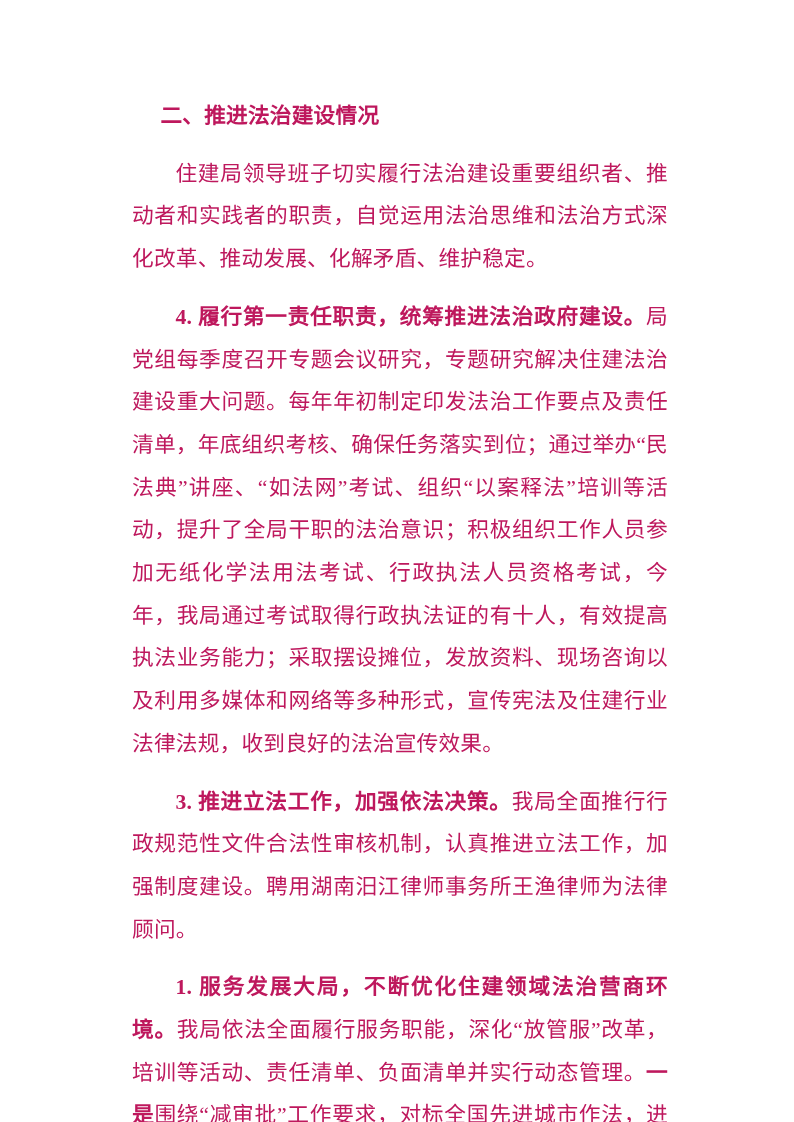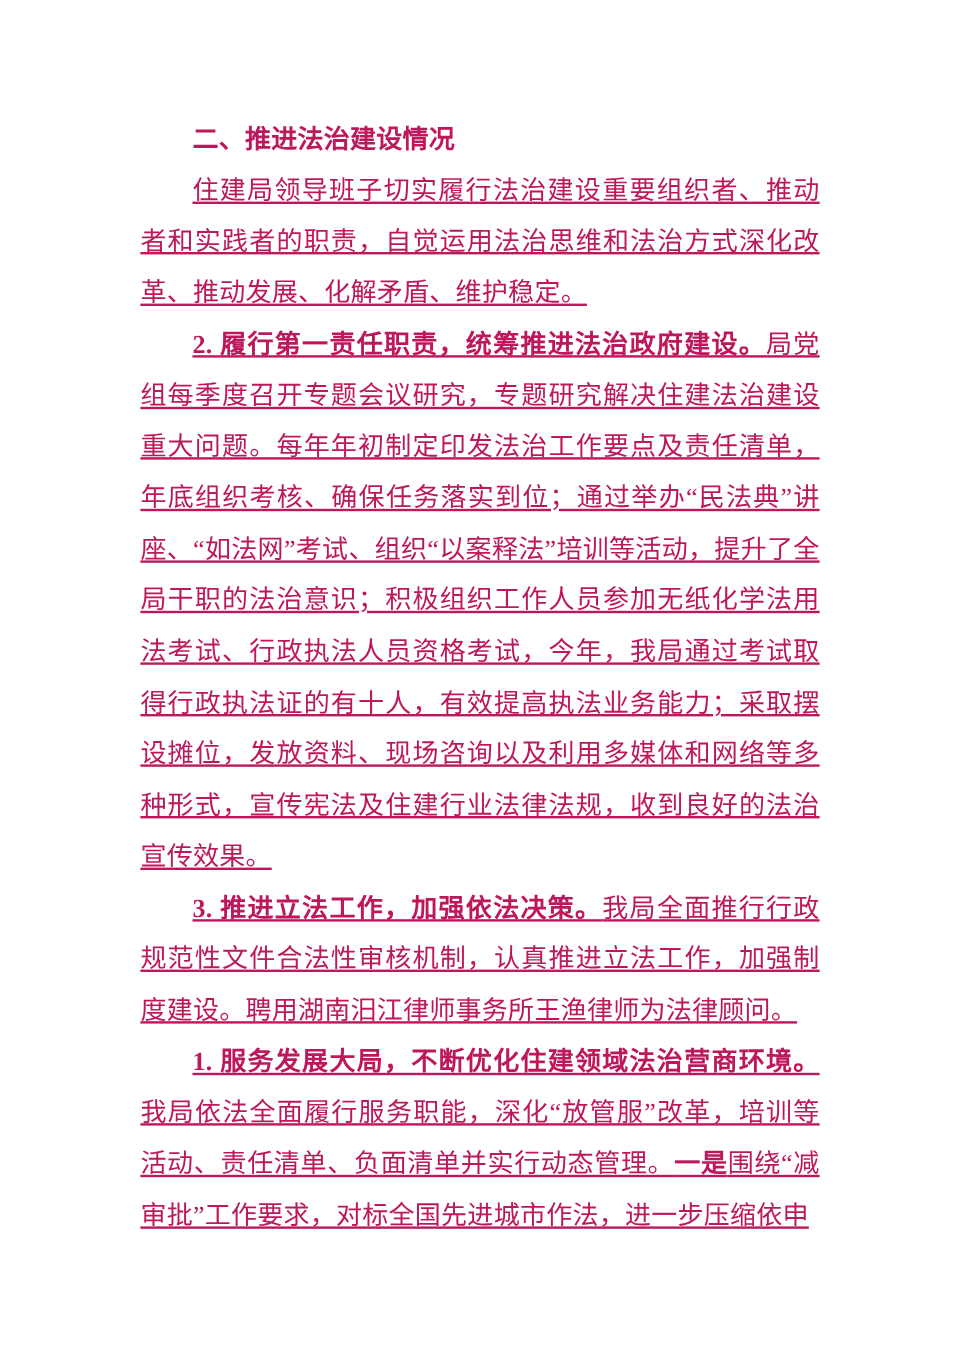--- a/index.html
+++ b/index.html
@@ -36,41 +36,40 @@
   }
   .doc-heading {
     margin: 0;
     text-indent: 2em;
     font-family: "Liberation Sans", "DejaVu Sans", sans-serif;
     font-weight: 700;
     font-size: 21.7px;
     line-height: 42.7px;
   }
   .doc-paragraph {
-    margin: 0;
+    margin: 15px;
     text-indent: 2em;
-    text-decoration: underline;
   }
   .run-regular {
     font-weight: 400;
   }
   .run-bold {
     font-weight: 700;
   }
 </style>
 </head>
 <body>
 
 <div class="doc-page">
   <div class="doc-content">
 
     <h2 class="doc-heading">二、推进法治建设情况</h2>
 
     <p class="doc-paragraph"><span class="run-regular">住建局领导班子切实履行法治建设重要组织者、推动者和实践者的职责，自觉运用法治思维和法治方式深化改革、推动发展、化解矛盾、维护稳定。</span></p>
 
-    <p class="doc-paragraph"><span class="run-bold">2. 履行第一责任职责，统筹推进法治政府建设。</span><span class="run-regular">局党组每季度召开专题会议研究，专题研究解决住建法治建设重大问题。每年年初制定印发法治工作要点及责任清单，年底组织考核、确保任务落实到位；通过举办“民法典”讲座、“如法网”考试、组织“以案释法”培训等活动，提升了全局干职的法治意识；积极组织工作人员参加无纸化学法用法考试、行政执法人员资格考试，今年，我局通过考试取得行政执法证的有十人，有效提高执法业务能力；采取摆设摊位，发放资料、现场咨询以及利用多媒体和网络等多种形式，宣传宪法及住建行业法律法规，收到良好的法治宣传效果。</span></p>
+    <p class="doc-paragraph"><span class="run-bold">4. 履行第一责任职责，统筹推进法治政府建设。</span><span class="run-regular">局党组每季度召开专题会议研究，专题研究解决住建法治建设重大问题。每年年初制定印发法治工作要点及责任清单，年底组织考核、确保任务落实到位；通过举办“民法典”讲座、“如法网”考试、组织“以案释法”培训等活动，提升了全局干职的法治意识；积极组织工作人员参加无纸化学法用法考试、行政执法人员资格考试，今年，我局通过考试取得行政执法证的有十人，有效提高执法业务能力；采取摆设摊位，发放资料、现场咨询以及利用多媒体和网络等多种形式，宣传宪法及住建行业法律法规，收到良好的法治宣传效果。</span></p>
 
     <p class="doc-paragraph"><span class="run-bold">3. 推进立法工作，加强依法决策。</span><span class="run-regular">我局全面推行行政规范性文件合法性审核机制，认真推进立法工作，加强制度建设。聘用湖南汨江律师事务所王渔律师为法律顾问。</span></p>
 
     <p class="doc-paragraph"><span class="run-bold">1. 服务发展大局，不断优化住建领域法治营商环境。</span><span class="run-regular">我局依法全面履行服务职能，深化“放管服”改革，培训等活动、责任清单、负面清单并实行动态管理。</span><span class="run-bold">一是</span><span class="run-regular">围绕“减审批”工作要求，对标全国先进城市作法，进一步压缩依申</span></p>
 
   </div>
 </div>
 
 </body></html>

